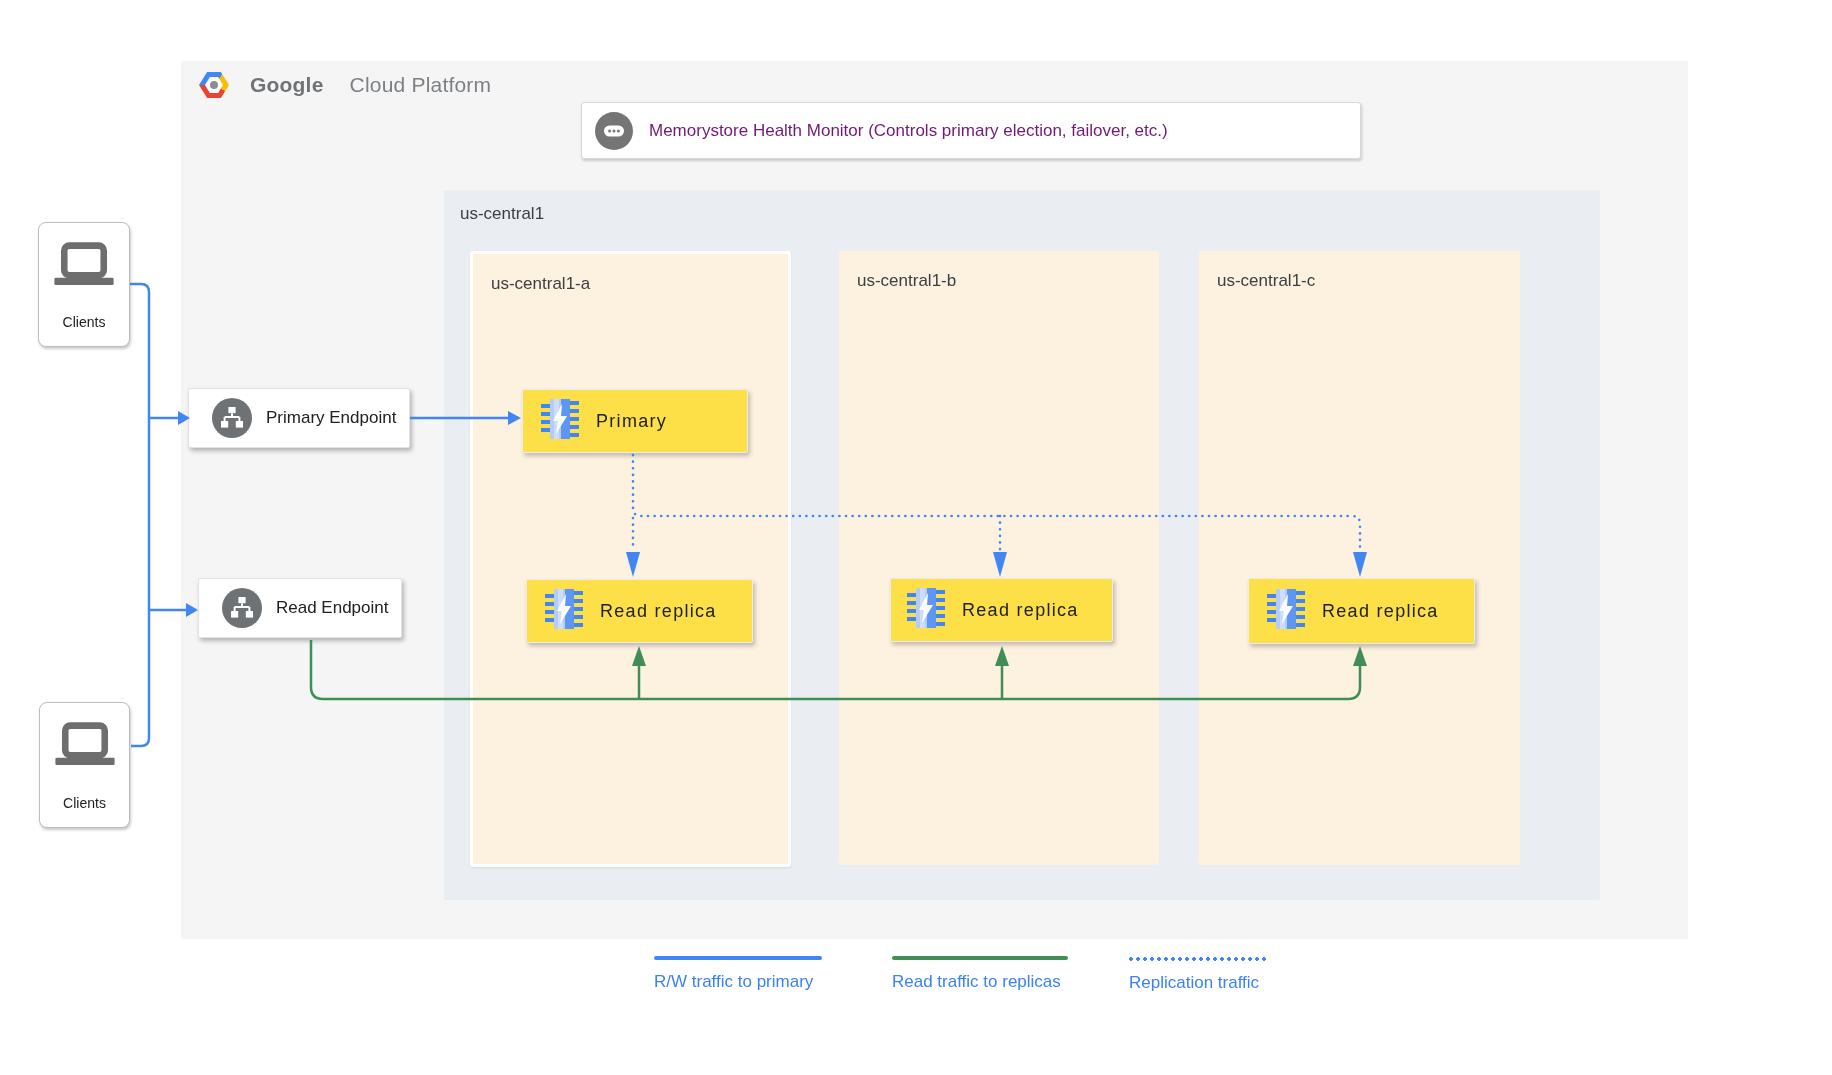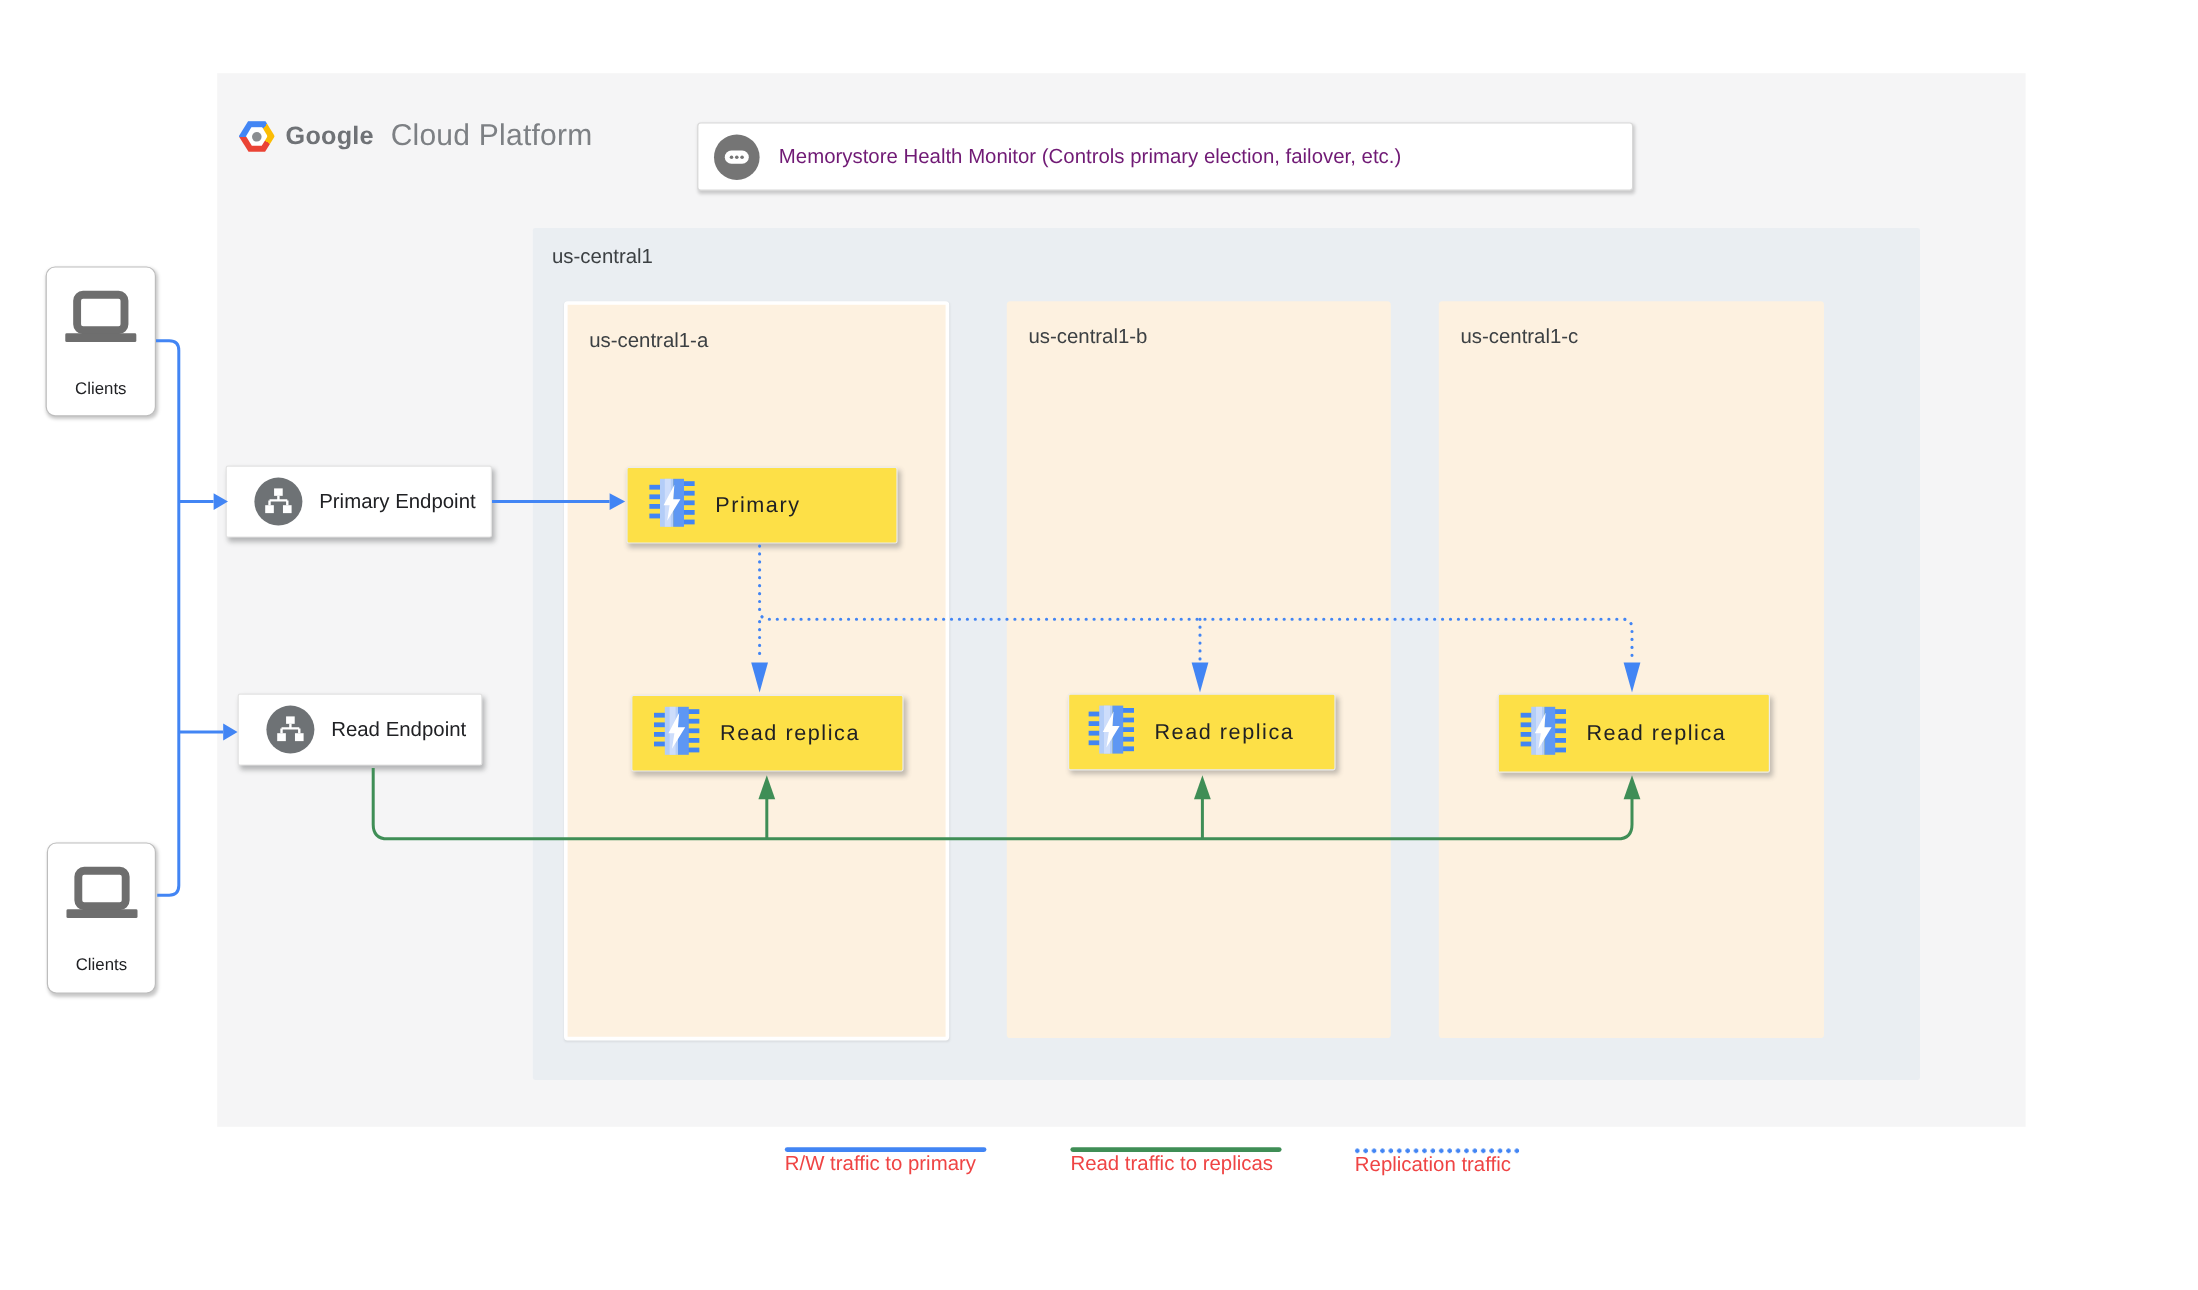--- a/index.html
+++ b/index.html
@@ -6,35 +6,35 @@
   #canvas{
     position:relative;width:1832px;height:1075px;background:#ffffff;
     font-family:"Liberation Sans", sans-serif;color:#202124;overflow:hidden;
   }
   .abs{position:absolute;}
 
   
   #main-panel{left:181px;top:61px;width:1507px;height:878px;background:#f5f5f6;}
 
   
-  #gcp-logo{left:199px;top:72px;display:flex;align-items:center;gap:9px;margin-top:27px;}
+  #gcp-logo{left:199px;top:72px;display:flex;align-items:center;gap:21px;}
   #gcp-hex{position:relative;width:30px;height:26px;}
   #gcp-hex .hex{
     position:absolute;left:0;top:0;width:30px;height:26px;
     clip-path:polygon(27% 0,73% 0,100% 50%,73% 100%,27% 100%,0 50%);
     background:conic-gradient(from -90deg at 50% 50%, #4285f4 0deg 128deg, #fbbc05 128deg 208deg, #ea4335 208deg 360deg);
   }
   #gcp-hex .hex-inner{
     position:absolute;left:6px;top:5px;width:18px;height:16px;
     clip-path:polygon(27% 0,73% 0,100% 50%,73% 100%,27% 100%,0 50%);
     background:#ffffff;
   }
   #gcp-hex .hex-core{position:absolute;left:11px;top:9px;width:8px;height:8px;border-radius:50%;background:#8a8d91;}
   .logo-brand{font-size:21px;font-weight:700;color:#6f7276;letter-spacing:.2px;}
-  .logo-suffix{font-size:25px;font-weight:400;color:#7d8084;margin-left:5px;letter-spacing:.2px;}
+  .logo-suffix{font-size:21px;font-weight:400;color:#7d8084;margin-left:5px;letter-spacing:.2px;}
 
   
   #health-box{
     left:581px;top:102px;width:780px;height:57px;background:#ffffff;
     border:1px solid #d8d8d8;border-radius:3px;box-shadow:1px 2px 3px rgba(0,0,0,.18);
     display:flex;align-items:center;gap:16px;padding-left:13px;box-sizing:border-box;
   }
   .monitor-circle{width:38px;height:38px;border-radius:50%;background:#757575;flex:none;}
   #health-label{font-size:17px;color:#701a75;}
 
@@ -86,21 +86,21 @@
 
   
   .legend-item{position:absolute;top:956px;}
   .legend-line{height:4px;border-radius:2px;}
   .legend-line.blue{background:#4285f4;}
   .legend-line.green{background:#3f8e56;}
   .legend-line.dotted{
     background-image:radial-gradient(circle at 2px 2px, #4285f4 1.7px, transparent 1.9px);
     background-size:7px 4px;background-repeat:repeat-x;border-radius:0;
   }
-  .legend-label{font-size:17px;color:#ef4444;margin-top:0;white-space:nowrap;}
+  .legend-label{font-size:17px;color:#3b82f6;margin-top:12px;white-space:nowrap;}
   #legend-1{left:654px;} #legend-1 .legend-line{width:168px;}
   #legend-2{left:892px;} #legend-2 .legend-line{width:176px;}
   #legend-3{left:1129px;} #legend-3 .legend-line{width:138px;margin-top:1px;}
 </style>
 </head>
 <body>
 
 <div id="canvas">
 
   <div class="abs" id="main-panel"></div>

